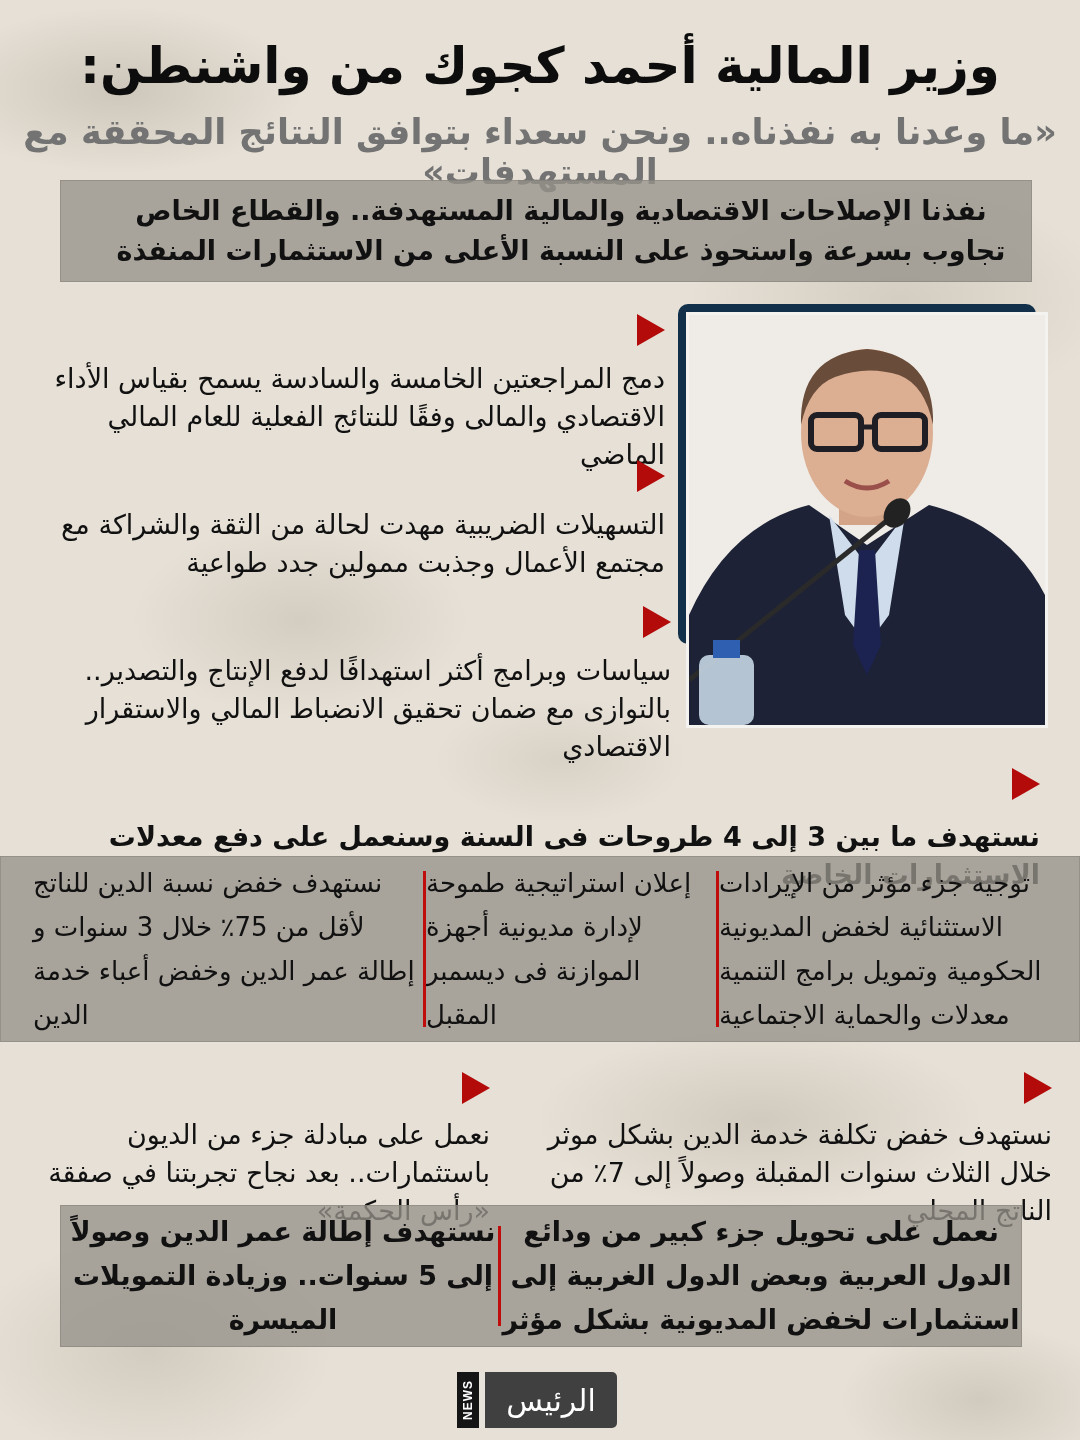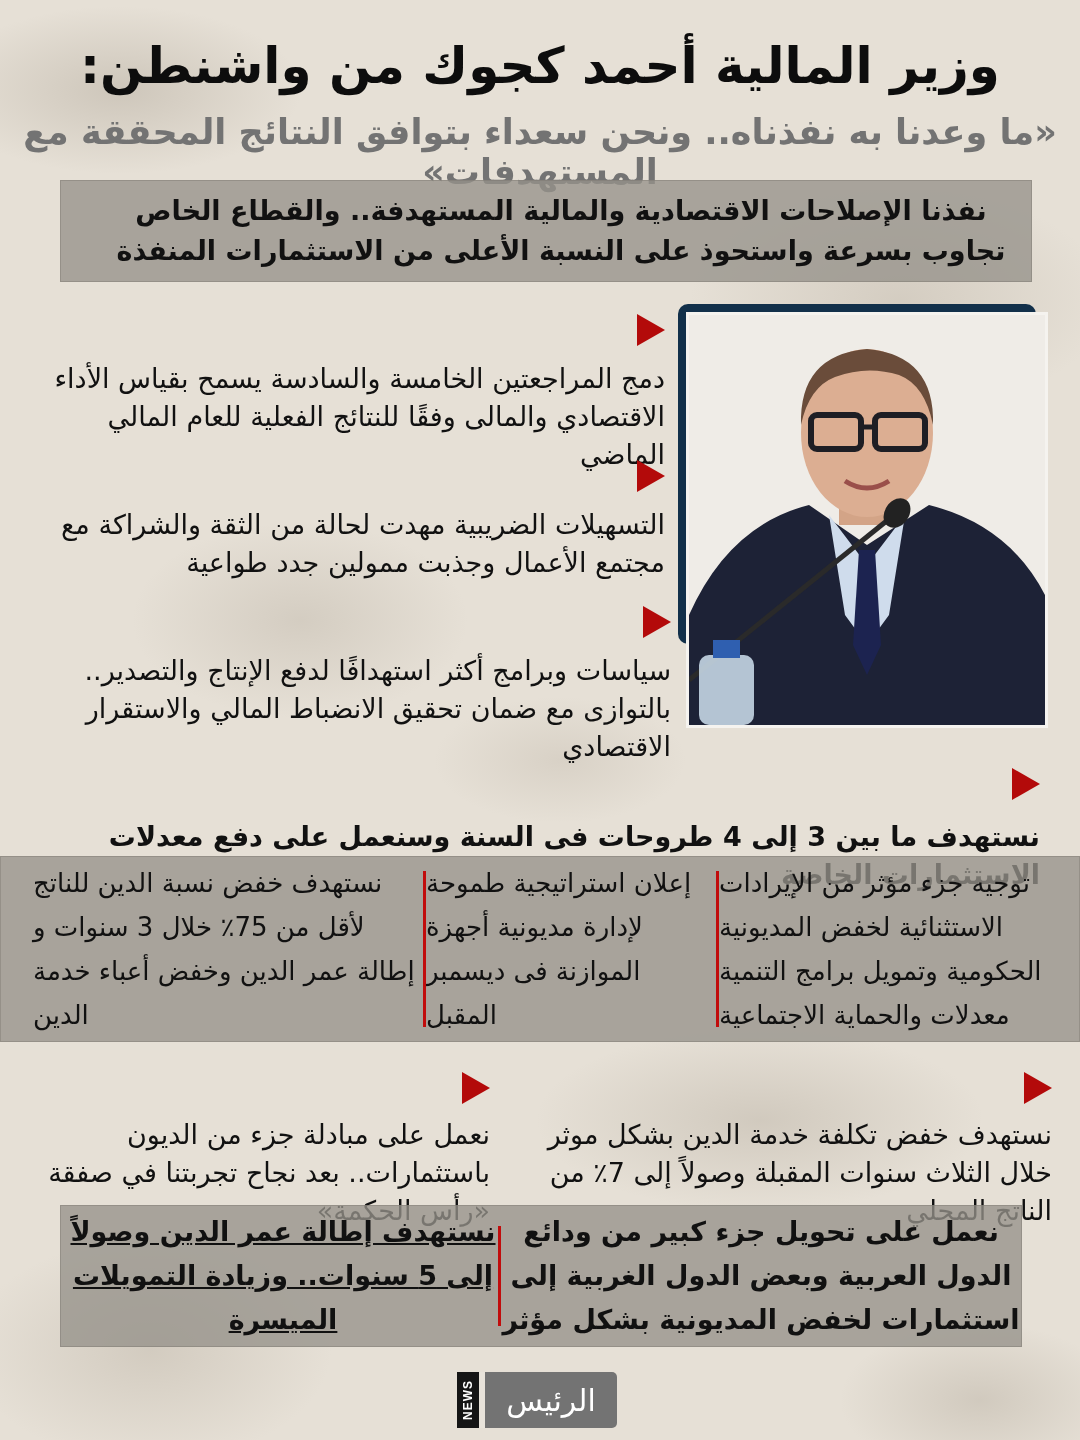--- a/index.html
+++ b/index.html
@@ -89,37 +89,37 @@
 
     .bottom-box {
       top: 1205px; left: 60px; width: 962px; height: 142px;
       display: flex; flex-direction: row; align-items: center;
     }
     .bcol {
       display: flex; align-items: center; justify-content: center;
       text-align: center; font-size: 27px; font-weight: bold; line-height: 44px; color: #111;
     }
     .bcol-1 { width: 520px; }
-    .bcol-2 { width: 430px; text-decoration: underline; }
+    .bcol-2 { width: 430px; }
     .bsep { width: 3px; height: 100px; background: #c10c0c; }
 
     .logo {
       top: 1372px; left: 457px; width: 160px; height: 56px;
       display: flex; flex-direction: row; align-items: stretch;
     }
     .logo-news {
       width: 22px; background: #151515; color: #fff;
       font-family: "Liberation Sans", sans-serif; font-weight: bold; font-size: 12px;
       display: flex; align-items: center; justify-content: center;
       writing-mode: vertical-rl; transform: rotate(180deg); letter-spacing: 1px;
       margin-left: 0;
     }
     .logo-gap { width: 6px; background: #e8e3da; }
     .logo-main {
-      flex: 1; background: #737373; color: #fff; border-radius: 0 5px 5px 0;
+      flex: 1; background: #404040; color: #fff; border-radius: 0 5px 5px 0;
       display: flex; align-items: center; justify-content: center;
       font-size: 30px; font-weight: normal;
     }
   </style>
 </head>
 <body>
 
 <h1 class="abs title">وزير المالية أحمد كجوك من واشنطن:</h1>
 <h2 class="abs subtitle">«ما وعدنا به نفذناه.. ونحن سعداء بتوافق النتائج المحققة مع المستهدفات»</h2>
 

